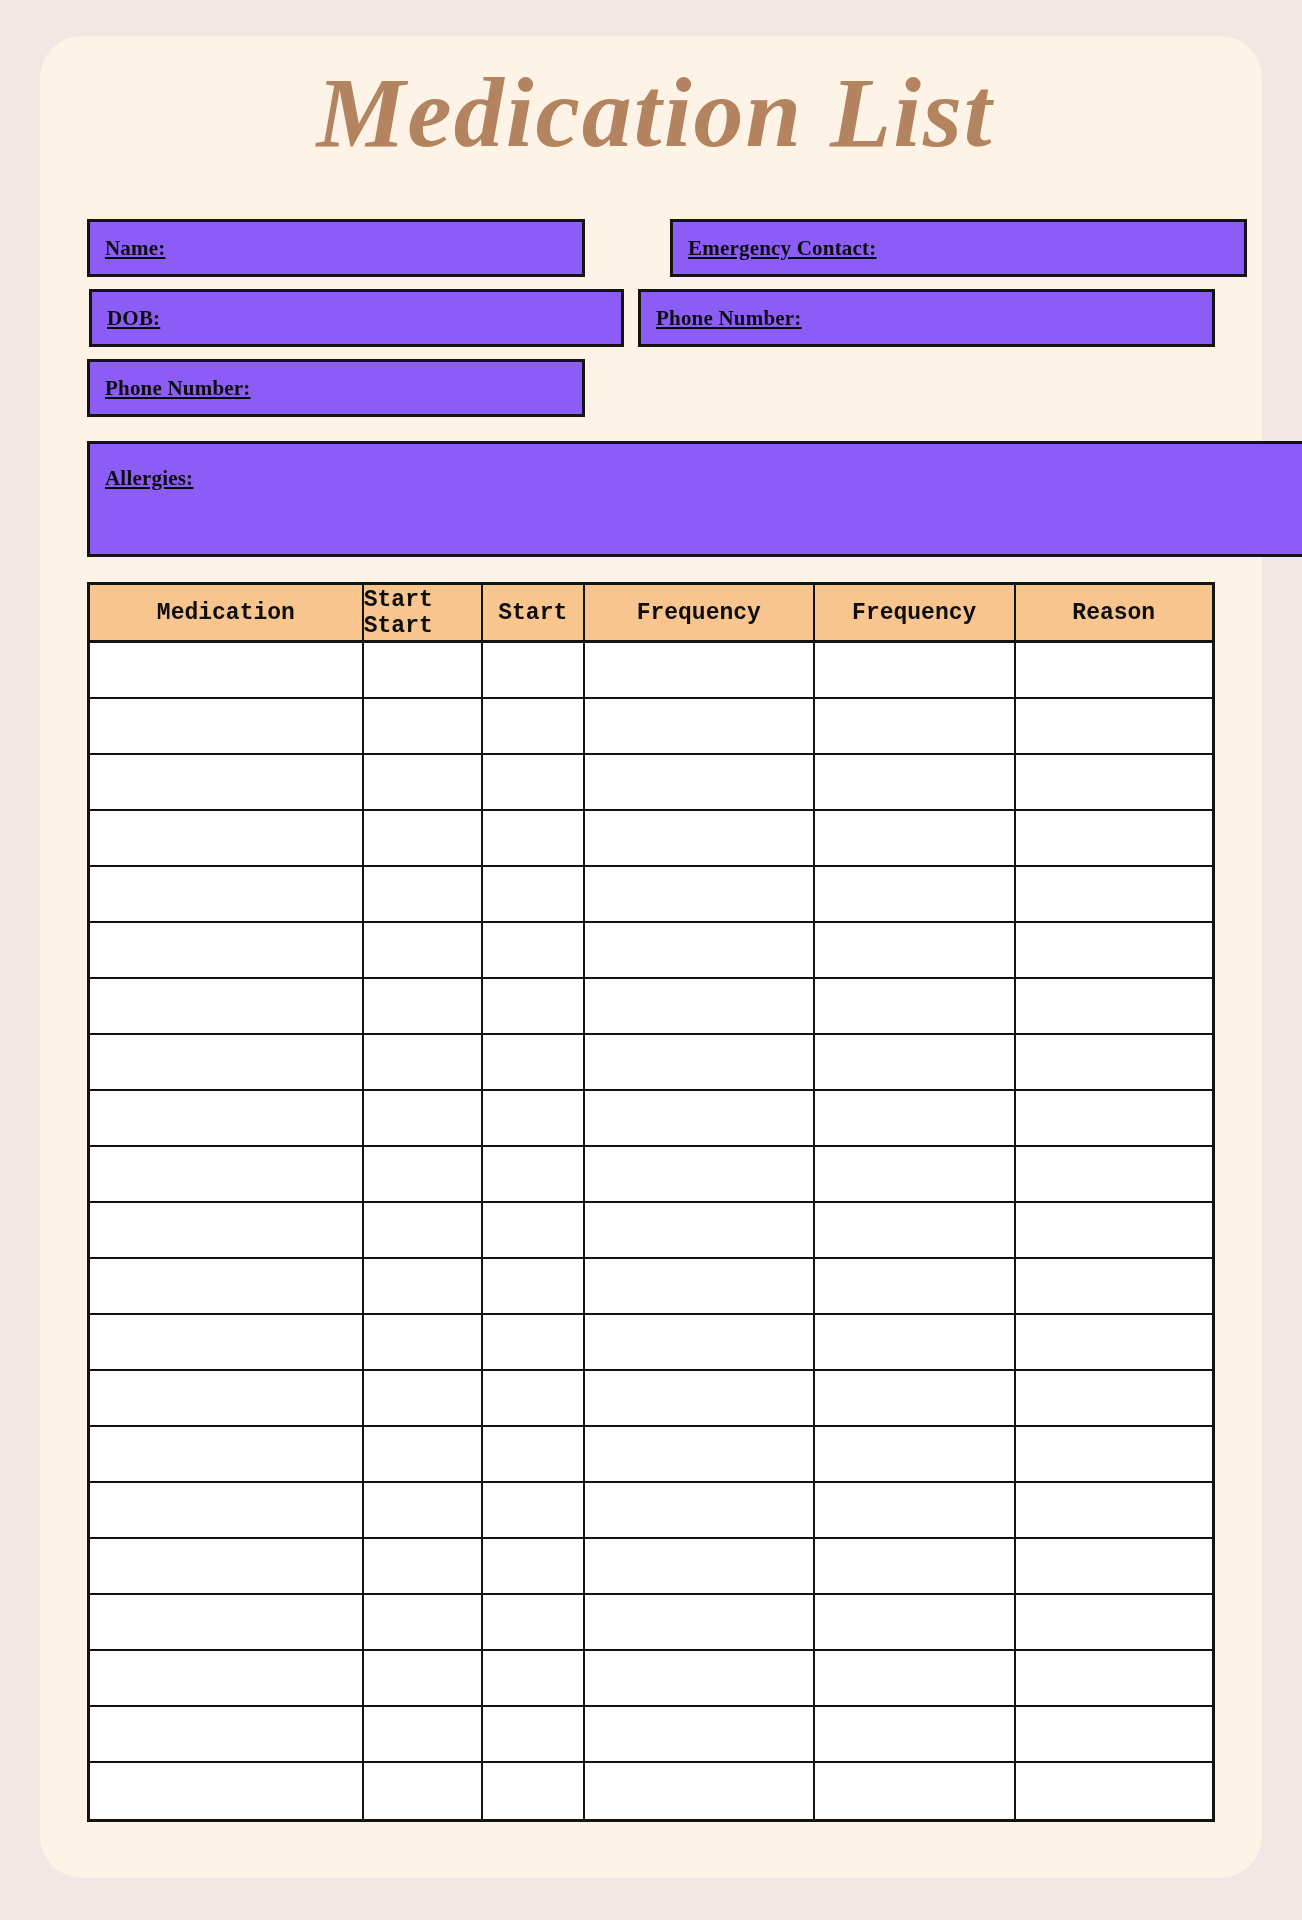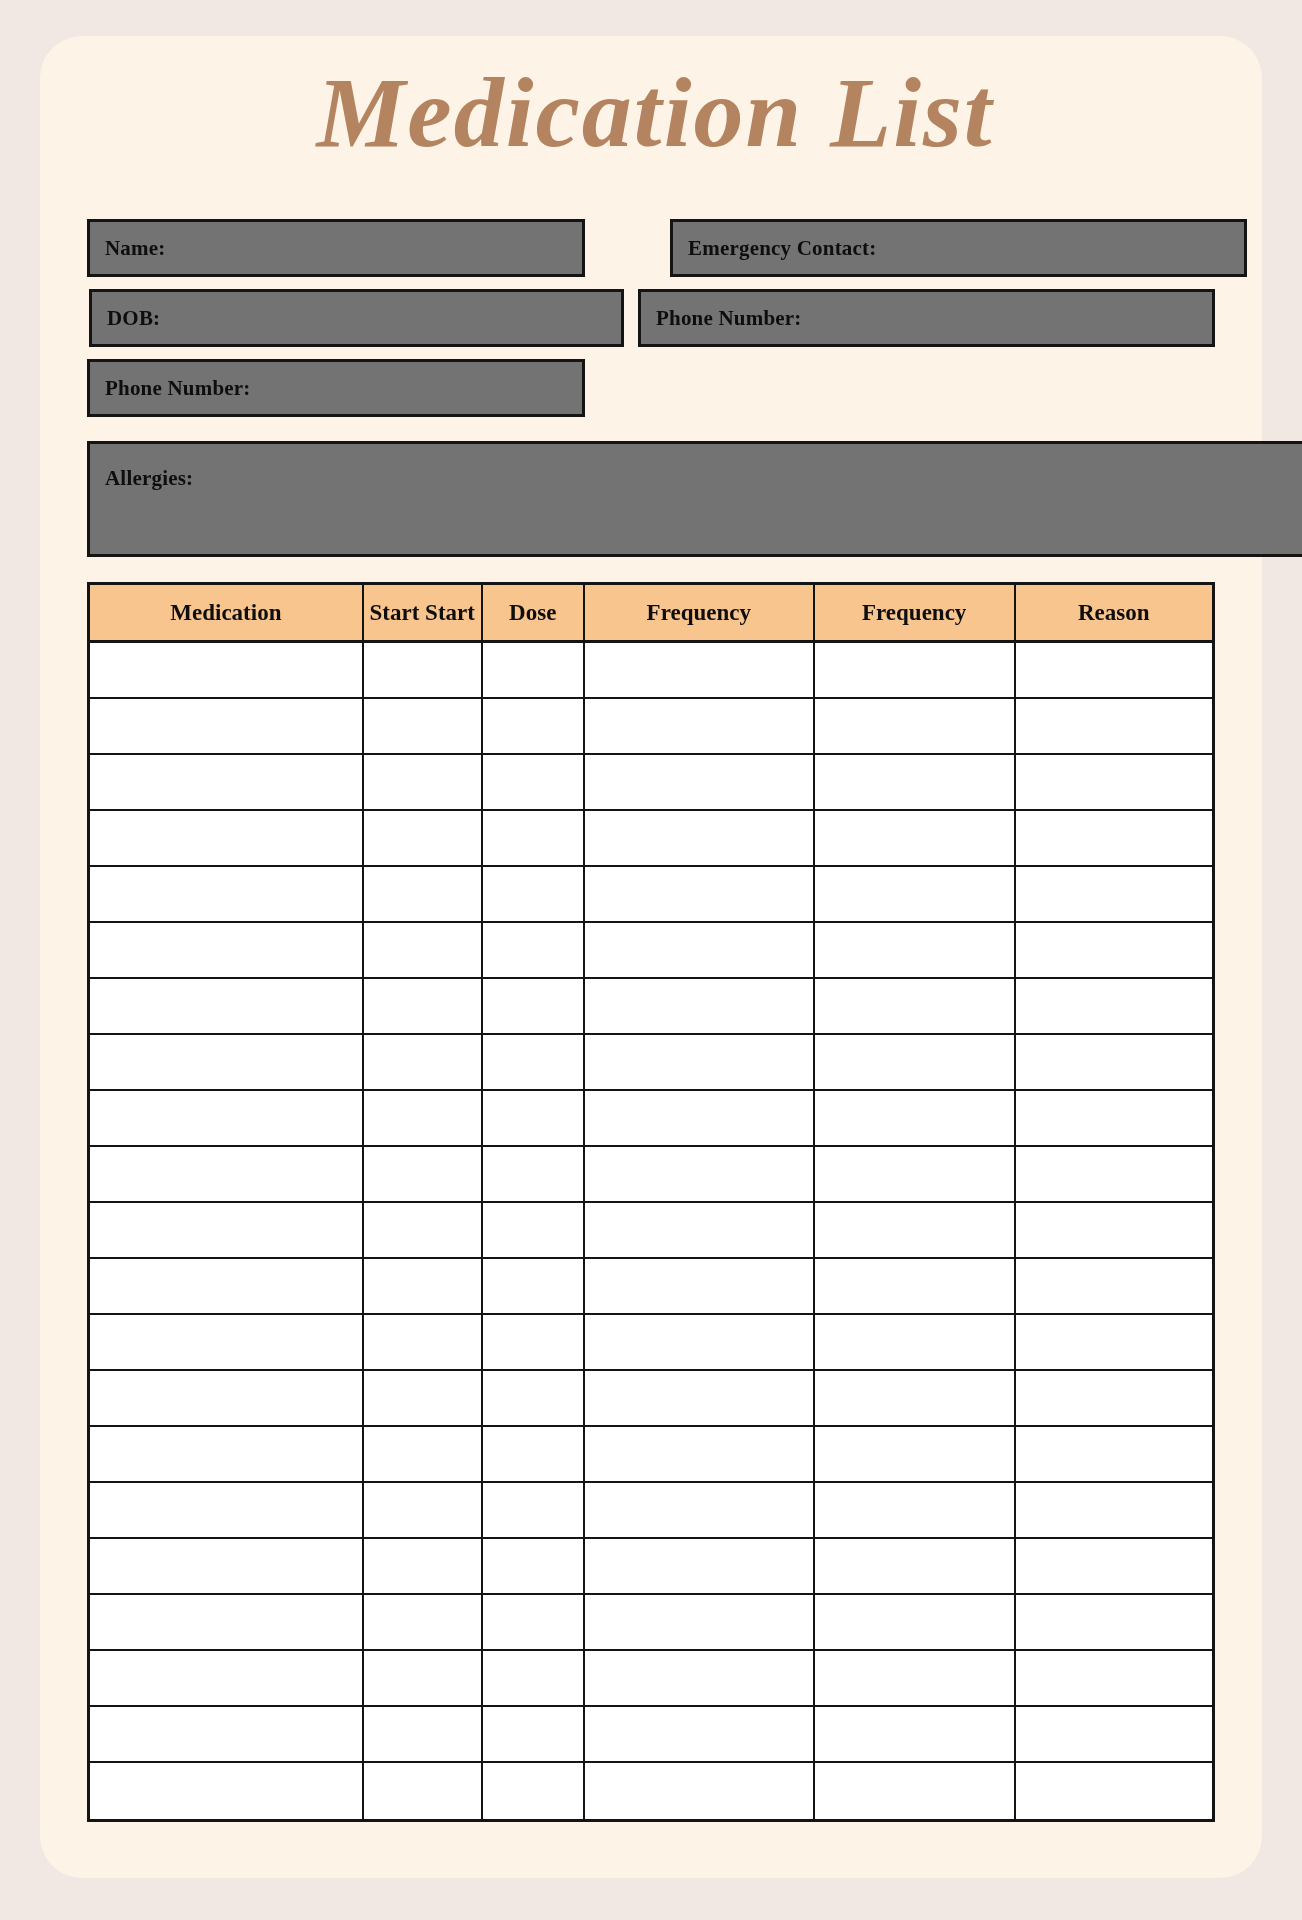--- a/index.html
+++ b/index.html
@@ -29,44 +29,46 @@
     margin:0;
     text-align:center;
     font-family:"Liberation Serif", serif;
     font-style:italic; font-weight:700;
     font-size:100px; line-height:1.1;
     color:var(--title-color);
     letter-spacing:2px;
   }
   .fbox{
     position:absolute;
-    background:#737373;
+    background:#8b5cf6;
     border:3px solid var(--border-color);
     display:flex; align-items:center;
     padding-left:15px;
+    text-decoration:underline;
   }
   .flabel{
     font-weight:700; font-size:21px; color:#0e0e0e;
     letter-spacing:0.2px;
   }
   .pos-name   { left:47px; top:183px; width:498px; height:58px; }
   .pos-dob    { left:49px; top:253px; width:535px; height:58px; }
   .pos-phone1 { left:47px; top:323px; width:498px; height:58px; }
   .pos-ec     { left:598px; top:183px; width:577px; height:58px;margin-left:32px; }
   .pos-phone2 { left:598px; top:253px; width:577px; height:58px; }
   .pos-allergies{
     left:47px; top:405px; width:1224px; height:116px;
     align-items:flex-start; padding-top:22px;
   }
   .med-table{
     position:absolute; left:47px; top:546px; width:1128px;
     border:3px solid var(--border-color);
     background:#ffffff;
     display:grid;
     grid-template-columns:24.4% 10.6% 9.1% 20.5% 17.9% 17.5%;
+    font-family:Liberation Mono, monospace;
   }
   .th{
     height:58px;
     background:var(--header-bg);
     display:flex; align-items:center; justify-content:center;
     font-weight:700; font-size:23px; color:#0e0e0e;
     border-right:2px solid var(--border-color);
     border-bottom:3px solid var(--border-color);
   }
   .th.raised{ padding-bottom:0; }
@@ -106,21 +108,21 @@
     <span class="flabel">Phone Number:</span>
   </div>
 
   <div class="fbox pos-allergies">
     <span class="flabel">Allergies:</span>
   </div>
 
   <div class="med-table">
     <div class="th">Medication</div>
     <div class="th">Start Start</div>
-    <div class="th">Dose</div>
+    <div class="th">Start</div>
     <div class="th raised">Frequency</div>
     <div class="th">Frequency</div>
     <div class="th last-col">Reason</div>
   <div class="td"></div>
       <div class="td"></div>
       <div class="td"></div>
       <div class="td"></div>
       <div class="td"></div>
       <div class="td last-col"></div>
       <div class="td"></div>

